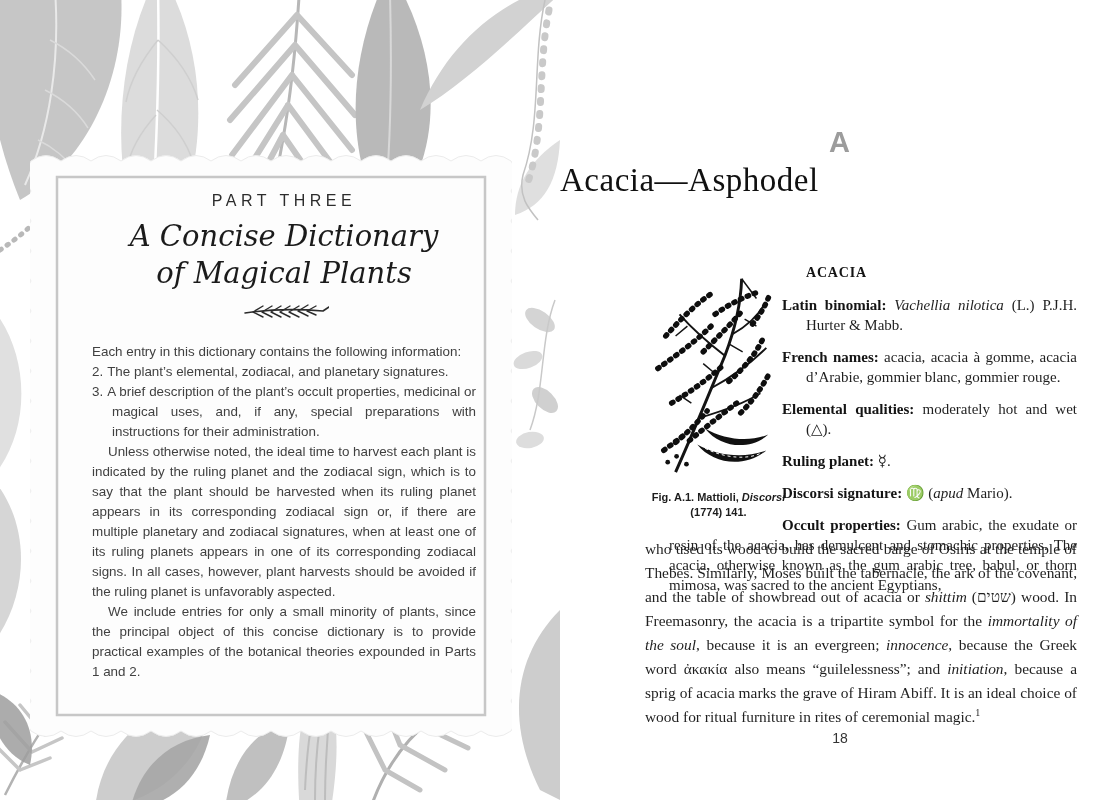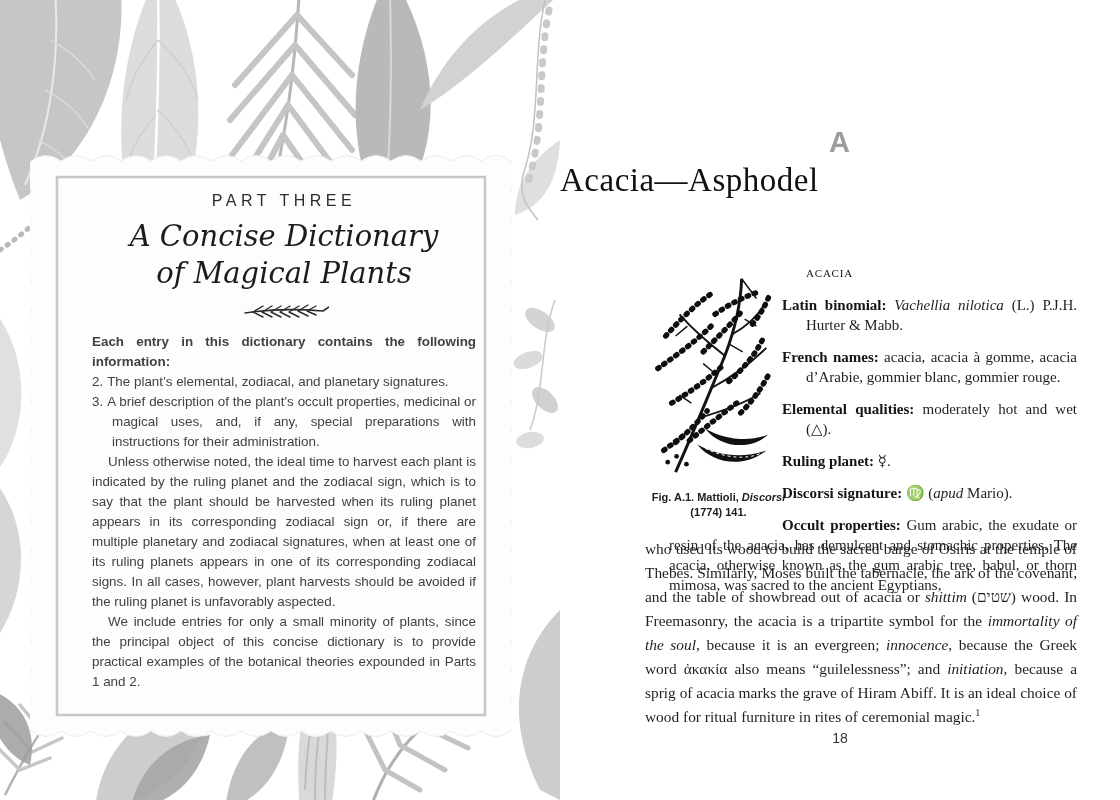--- a/index.html
+++ b/index.html
@@ -21,21 +21,21 @@
     text-align:center; font-size:16px; letter-spacing:4.5px;
     color:#2c2c2c; font-weight:500;
   }
   .lp-title {
     text-align:center; font-family:"DejaVu Serif","Liberation Serif",serif;
     font-style:italic; font-weight:500; font-size:29px; line-height:37px;
     color:#1b1b1b; margin-top:8px;
   }
   .ornament { display:block; margin:10px auto 4px auto; }
   .lp-body { font-size:13.4px; line-height:20px; color:#414141; text-align:justify; }
-  .lp-body .intro { margin-top:10px;font-weight:bold; }
+  .lp-body .intro { margin-top:20px; }
   .lp-body .li { padding-left:20px; text-indent:-20px; }
   .lp-body .li .num { margin-right:4px; }
   .lp-body .ind { text-indent:16px; }
   
   .right-page { position:absolute; left:560px; top:0; width:560px; height:800px; color:#212121; }
   .section-letter {
     position:absolute; left:0; width:560px; top:126px; text-align:center;
     font-weight:bold; font-size:29px; letter-spacing:1px; color:#9c9c9c;
   }
   .section-title {
@@ -48,21 +48,21 @@
     font-family:"Liberation Serif","DejaVu Serif",serif;
     font-size:15px; line-height:20px; color:#1f1f1f; text-align:justify;
   }
   .figure-block { float:left; width:147px; margin:2px 14px 6px 0; }
   .fig-caption {
     width:142px; margin:8px auto 0 auto; text-align:center;
     font-family:"Liberation Sans","DejaVu Sans",sans-serif;
     font-weight:bold; font-size:11px; line-height:15px; color:#1d1d1d;
   }
   .entry-heading {
-    font-weight:normal; font-size:11px; letter-spacing:0.8px;
+    font-weight:bold; font-size:14px; letter-spacing:0.8px;
     color:#141414; margin-bottom:3px;
   }
   .field { padding-left:24px; text-indent:-24px;margin-top:12px; }
   .field b { color:#141414; }
   .wide-para {
     position:absolute; left:85px; top:537px; width:432px;
     font-family:"Liberation Serif","DejaVu Serif",serif;
     font-size:15.4px; line-height:24px; color:#1f1f1f; text-align:justify;
   }
   .em { font-style:italic; }

